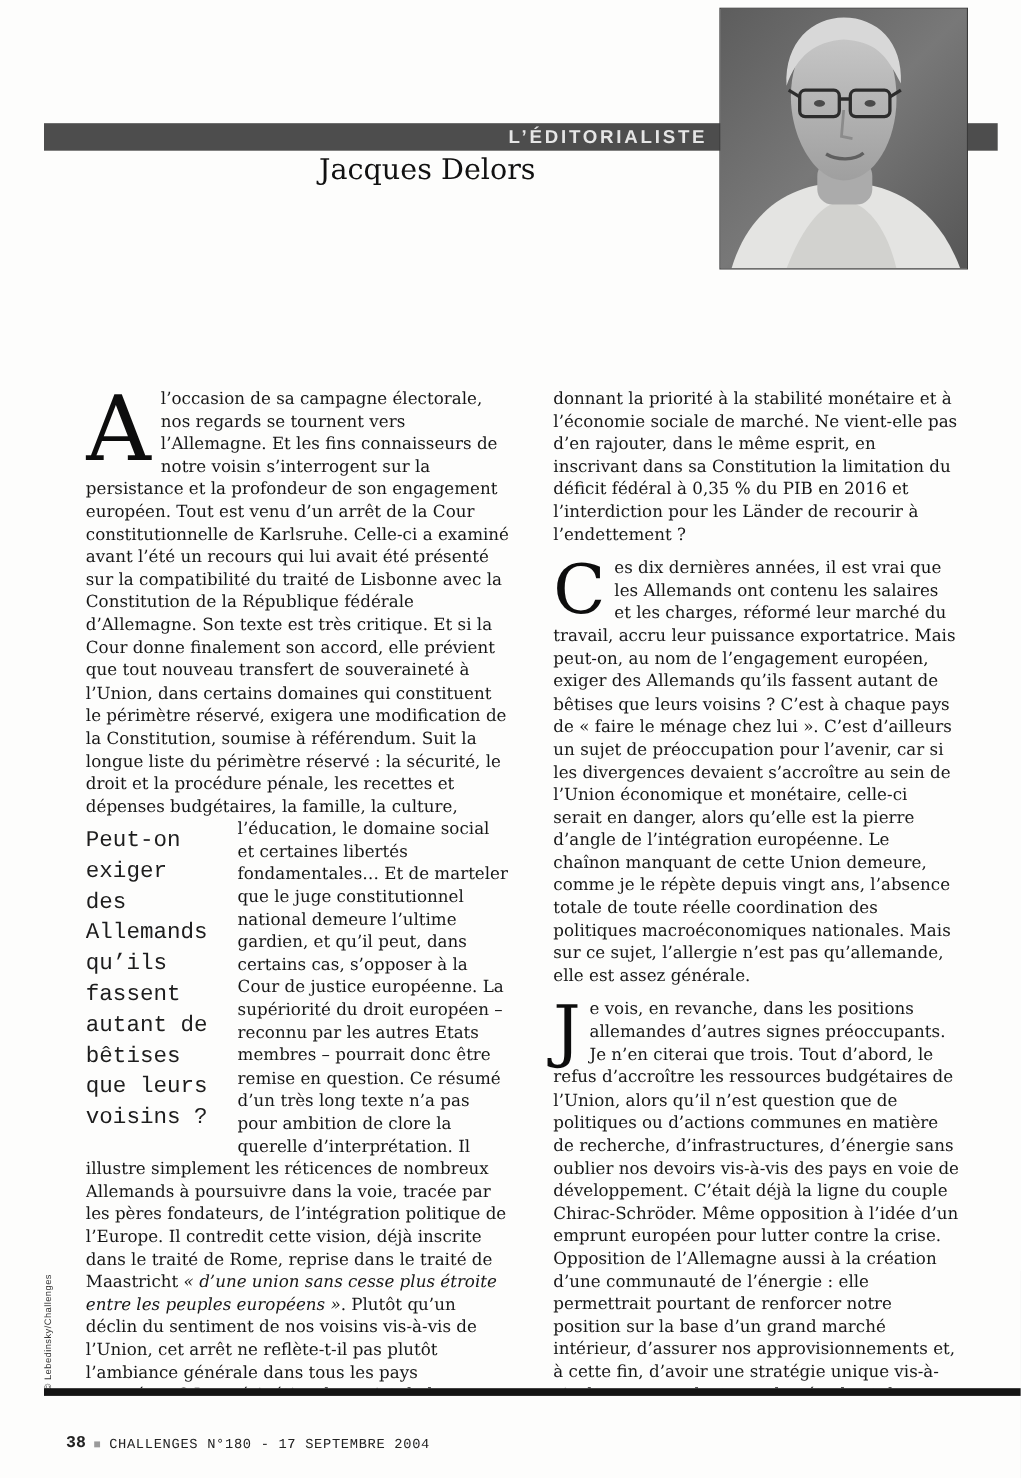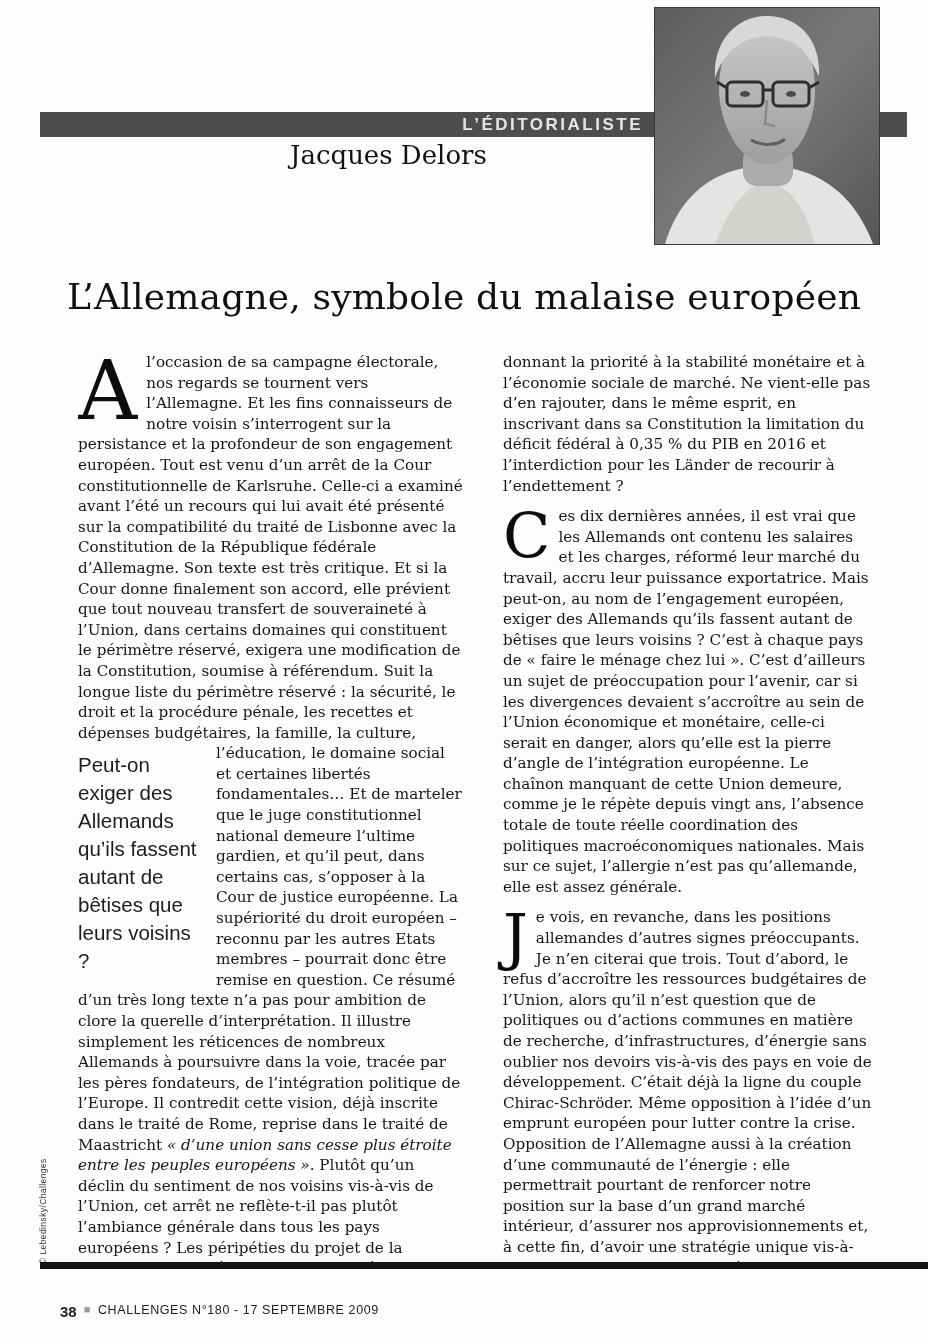--- a/index.html
+++ b/index.html
@@ -49,35 +49,35 @@
   .drop-cap-a{
     float:left;font-size:82px;line-height:66px;padding:6px 9px 0 0;
     color:#0d0d0d;
   }
   .drop-cap-3{
     float:left;font-size:62px;line-height:50px;padding:5px 8px 0 0;
     color:#0d0d0d;
   }
   .pull-quote{
     float:left;width:122px;margin:8px 16px 6px 0;
-    font-family:Liberation Sans, sans-serif;
+    font-family:Liberation Mono, monospace;
     font-size:20.5px;line-height:28px;color:#1d1d1d;
   }
   .italic{font-style:italic;}
   .para{margin:0 0 10px 16px;}
   .para:last-child{margin-bottom:0;}
   
   .bottom-rule{
     position:absolute;left:40px;top:1262px;width:888px;height:7px;
     background:#141414;
   }
   .footer-line{
     position:absolute;left:60px;top:1303px;
-    font-family:Liberation Sans, sans-serif;font-size:12.5px;
-    color:#222;letter-spacing:0.6px;display:flex;align-items:flex-start;gap:7px;
+    font-family:Liberation Mono, monospace;font-size:12.5px;
+    color:#222;letter-spacing:0.6px;display:flex;align-items:flex-end;gap:7px;
   }
   .footer-page-number{font-size:15px;font-weight:bold;letter-spacing:0;}
   .footer-square{color:#9a9a9a;font-size:11px;}
   .photo-credit{
     position:absolute;left:38px;top:1264px;
     transform:rotate(-90deg);transform-origin:0 0;
     font-family:"Liberation Sans", sans-serif;font-size:8.5px;color:#333;
     white-space:nowrap;letter-spacing:0.4px;
   }
 </style>
@@ -124,21 +124,20 @@
       <line x1="154" y1="80" x2="164" y2="74" stroke="#2c2c2c" stroke-width="3"></line>
 
       <ellipse cx="90" cy="86" rx="5" ry="3" fill="#4a4a4a"></ellipse>
       <ellipse cx="136" cy="86" rx="5" ry="3" fill="#4a4a4a"></ellipse>
 
       <path d="M112 92 L110 116 L120 118" fill="none" stroke="#8b8b8b" stroke-width="2.5"></path>
       <path d="M96 132 C106 138 122 138 130 131" fill="none" stroke="#5f5f5f" stroke-width="3"></path>
     </svg>
   </div>
 
-  <div class="article-title">L’Allemagne, symbole du malaise européen</div>
 
   <div class="columns">
 
     <div class="col">
       <span class="drop-cap-a">A</span><span>l’occasion de sa campagne électorale, nos regards se tournent vers l’Allemagne. Et les fins connaisseurs de notre voisin s’interrogent sur la persistance et la profondeur de son engagement européen. Tout est venu d’un arrêt de la Cour constitutionnelle de Karlsruhe. Celle-ci a examiné avant l’été un recours qui lui avait été présenté sur la compatibilité du traité de Lisbonne avec la Constitution de la République fédérale d’Allemagne. Son texte est très critique. Et si la Cour donne finalement son accord, elle prévient que tout nouveau transfert de souveraineté à l’Union, dans certains domaines qui constituent le périmètre réservé, exigera une modification de la Constitution, soumise à référendum. Suit la longue liste du périmètre réservé : la sécurité, le droit et la procédure pénale, les recettes et dépenses budgétaires, la famille,</span>
       <div class="pull-quote">Peut-on exiger des Allemands qu’ils fassent autant de bêtises que leurs voisins ?</div>
       <span>la culture, l’éducation, le domaine social et certaines libertés fondamentales… Et de marteler que le juge constitutionnel national demeure l’ultime gardien, et qu’il peut, dans certains cas, s’opposer à la Cour de justice européenne. La supériorité du droit européen – reconnu par les autres Etats membres – pourrait donc être remise en question. Ce résumé d’un très long texte n’a pas pour ambition de clore la querelle d’interprétation. Il illustre simplement les réticences de nombreux Allemands à poursuivre dans la voie, tracée par les pères fondateurs, de l’intégration politique de l’Europe. Il contredit cette vision, déjà inscrite dans le traité de Rome, reprise dans le traité de Maastricht </span><span class="italic">« d’une union sans cesse plus étroite entre les peuples européens »</span><span>. Plutôt qu’un déclin du sentiment de nos voisins vis-à-vis de l’Union, cet arrêt ne reflète-t-il pas plutôt l’ambiance générale dans tous les pays européens ? Les péripéties du projet de la Convention européenne, puis du traité de Lisbonne illustrent les difficultés d’avancer, au-delà des déclarations ronflantes de nos chefs. Car, attention de ne pas tomber dans la recherche d’un bouc émissaire : l’Allemagne fédérale, à laquelle on demande beaucoup. Non sans raison. Bref, pour certains, l’Allemagne serait de plus en plus égoïste, et donc de moins en moins européenne. Encore faut-il bien choisir ses arguments. Ainsi, je ne partage nullement la thèse selon laquelle l’Allemagne mènerait une politique économique à coups de dumping salarial et de stimulation de ses exportations. Elle reste, cela est vrai, dans le droit-fil de l’Ordnungspolitik</span>
     </div>
 
     <div class="col">
@@ -152,16 +151,16 @@
     </div>
 
   </div>
 
   <div class="photo-credit">© Lebedinsky/Challenges</div>
 
   <div class="bottom-rule"></div>
   <div class="footer-line">
     <span class="footer-page-number">38</span>
     <span class="footer-square">■</span>
-    <span>CHALLENGES N°180 - 17 SEPTEMBRE 2009</span>
+    <span>CHALLENGES N°180 - 17 SEPTEMBRE 2004</span>
   </div>
 
 </div>
 
 </body></html>

